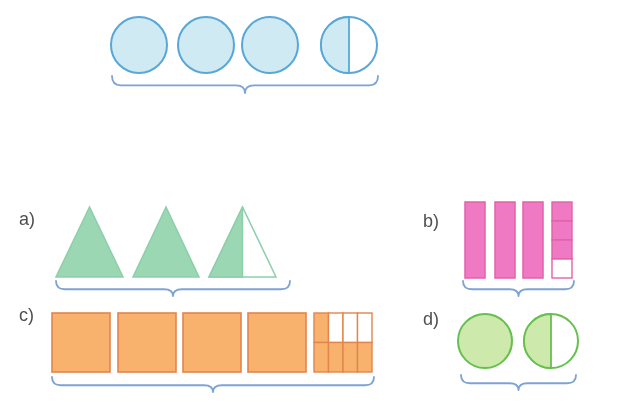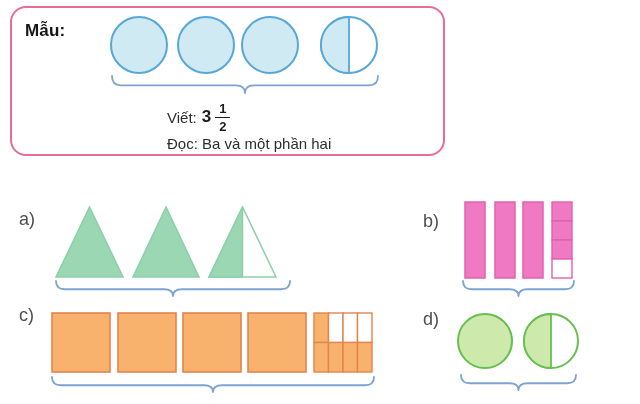--- a/index.html
+++ b/index.html
@@ -83,34 +83,19 @@
         <path d="M 52 377 Q 52 385.25 61 385.25 L 204 385.25 Q 213 385.25 213 392 Q 213 385.25 222 385.25 L 365 385.25 Q 374 385.25 374 377" fill="none" stroke="#7da2d4" stroke-width="1.8" stroke-linecap="round" stroke-linejoin="round"></path>
       </g>
       <g>
         <circle cx="485" cy="341" r="27" fill="#cde9ab" stroke="#67bf50" stroke-width="2"></circle>
         <circle cx="551" cy="341" r="27" fill="#ffffff" stroke="#67bf50" stroke-width="2"></circle>
         <path d="M 551 314 A 27 27 0 0 0 551 368 Z" fill="#cde9ab" stroke="#67bf50" stroke-width="1.8"></path>
         <path d="M 461 375 Q 461 383.25 470 383.25 L 509.5 383.25 Q 518.5 383.25 518.5 390 Q 518.5 383.25 527.5 383.25 L 567 383.25 Q 576 383.25 576 375" fill="none" stroke="#7da2d4" stroke-width="1.8" stroke-linecap="round" stroke-linejoin="round"></path>
       </g>
     </svg>
 
-  <div class="example-box" style="border-color: rgb(233, 107, 151);">
-    <span class="mau">Mẫu:</span>
-    <div class="viet-line">
-      <span>Viết:</span>
-      <span class="whole">3</span>
-      <span class="frac">
-        <span class="num">1</span>
-        <span class="den">2</span>
-      </span>
-    </div>
-    <div class="doc-line">
-      <span>Đọc:</span>
-      <span>Ba và một phần hai</span>
-    </div>
-  </div>
 
   <div class="sec-label lbl-a">a)</div>
   <div class="sec-label lbl-b">b)</div>
   <div class="sec-label lbl-c">c)</div>
   <div class="sec-label lbl-d">d)</div>
 
 </div>
 
 </body></html>

